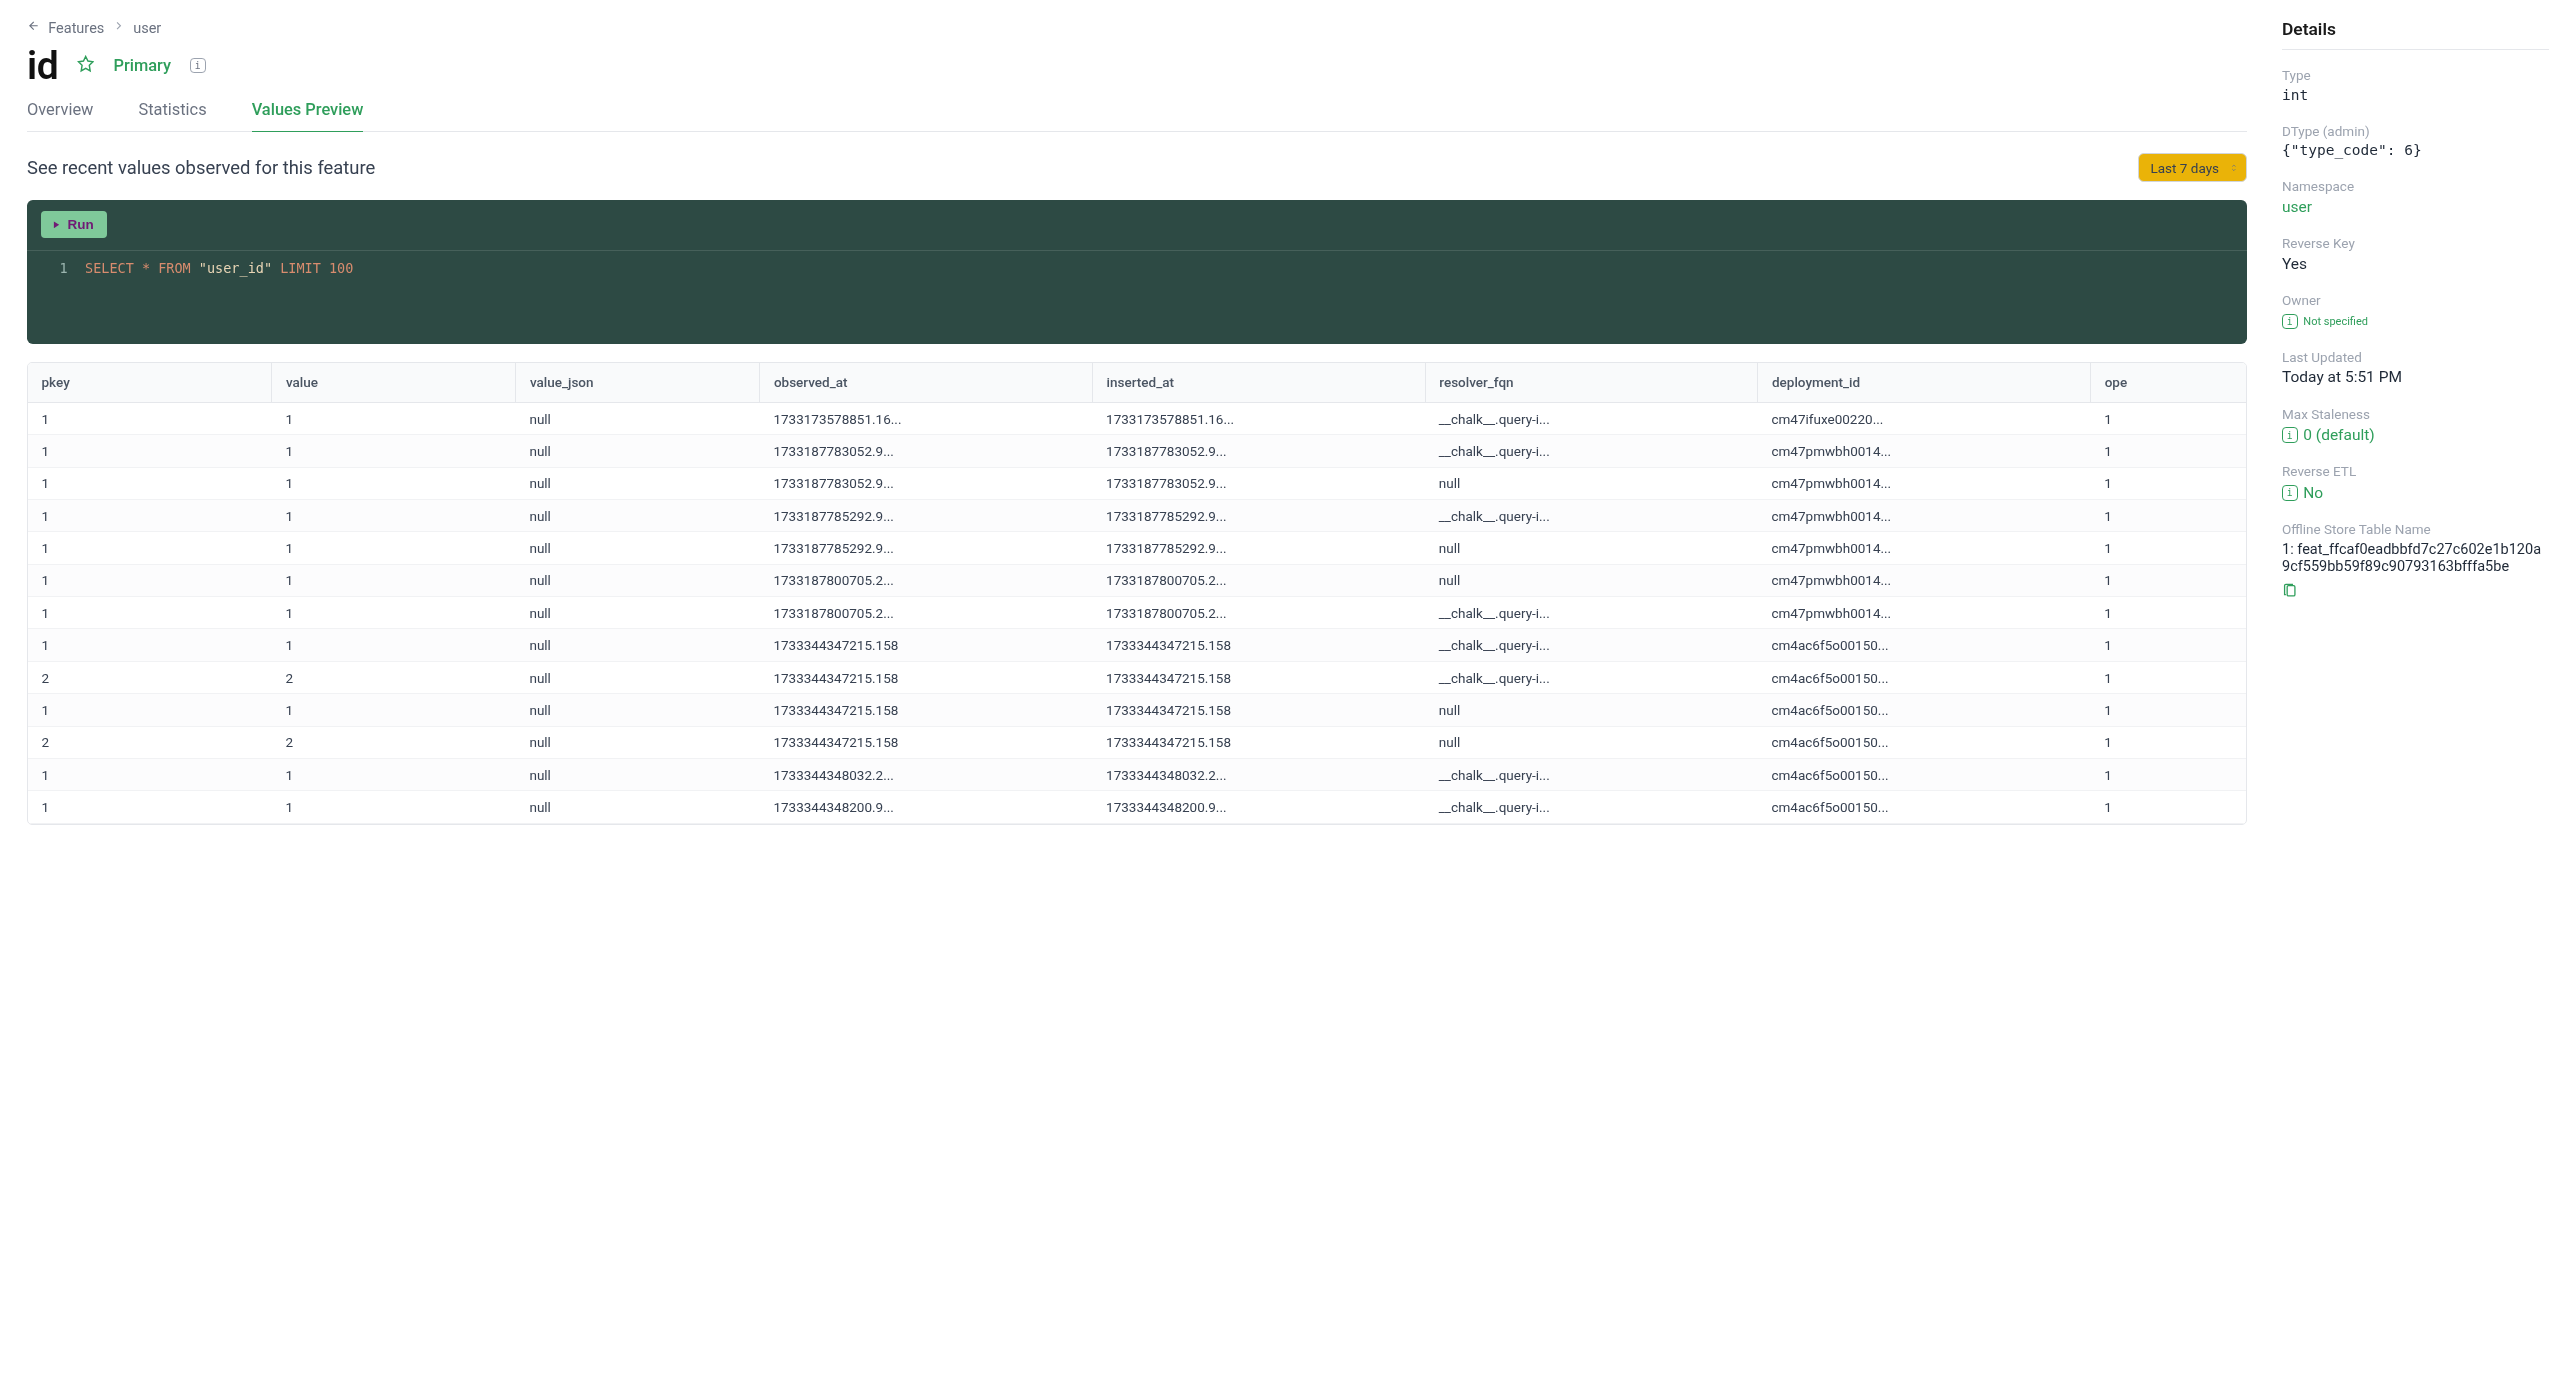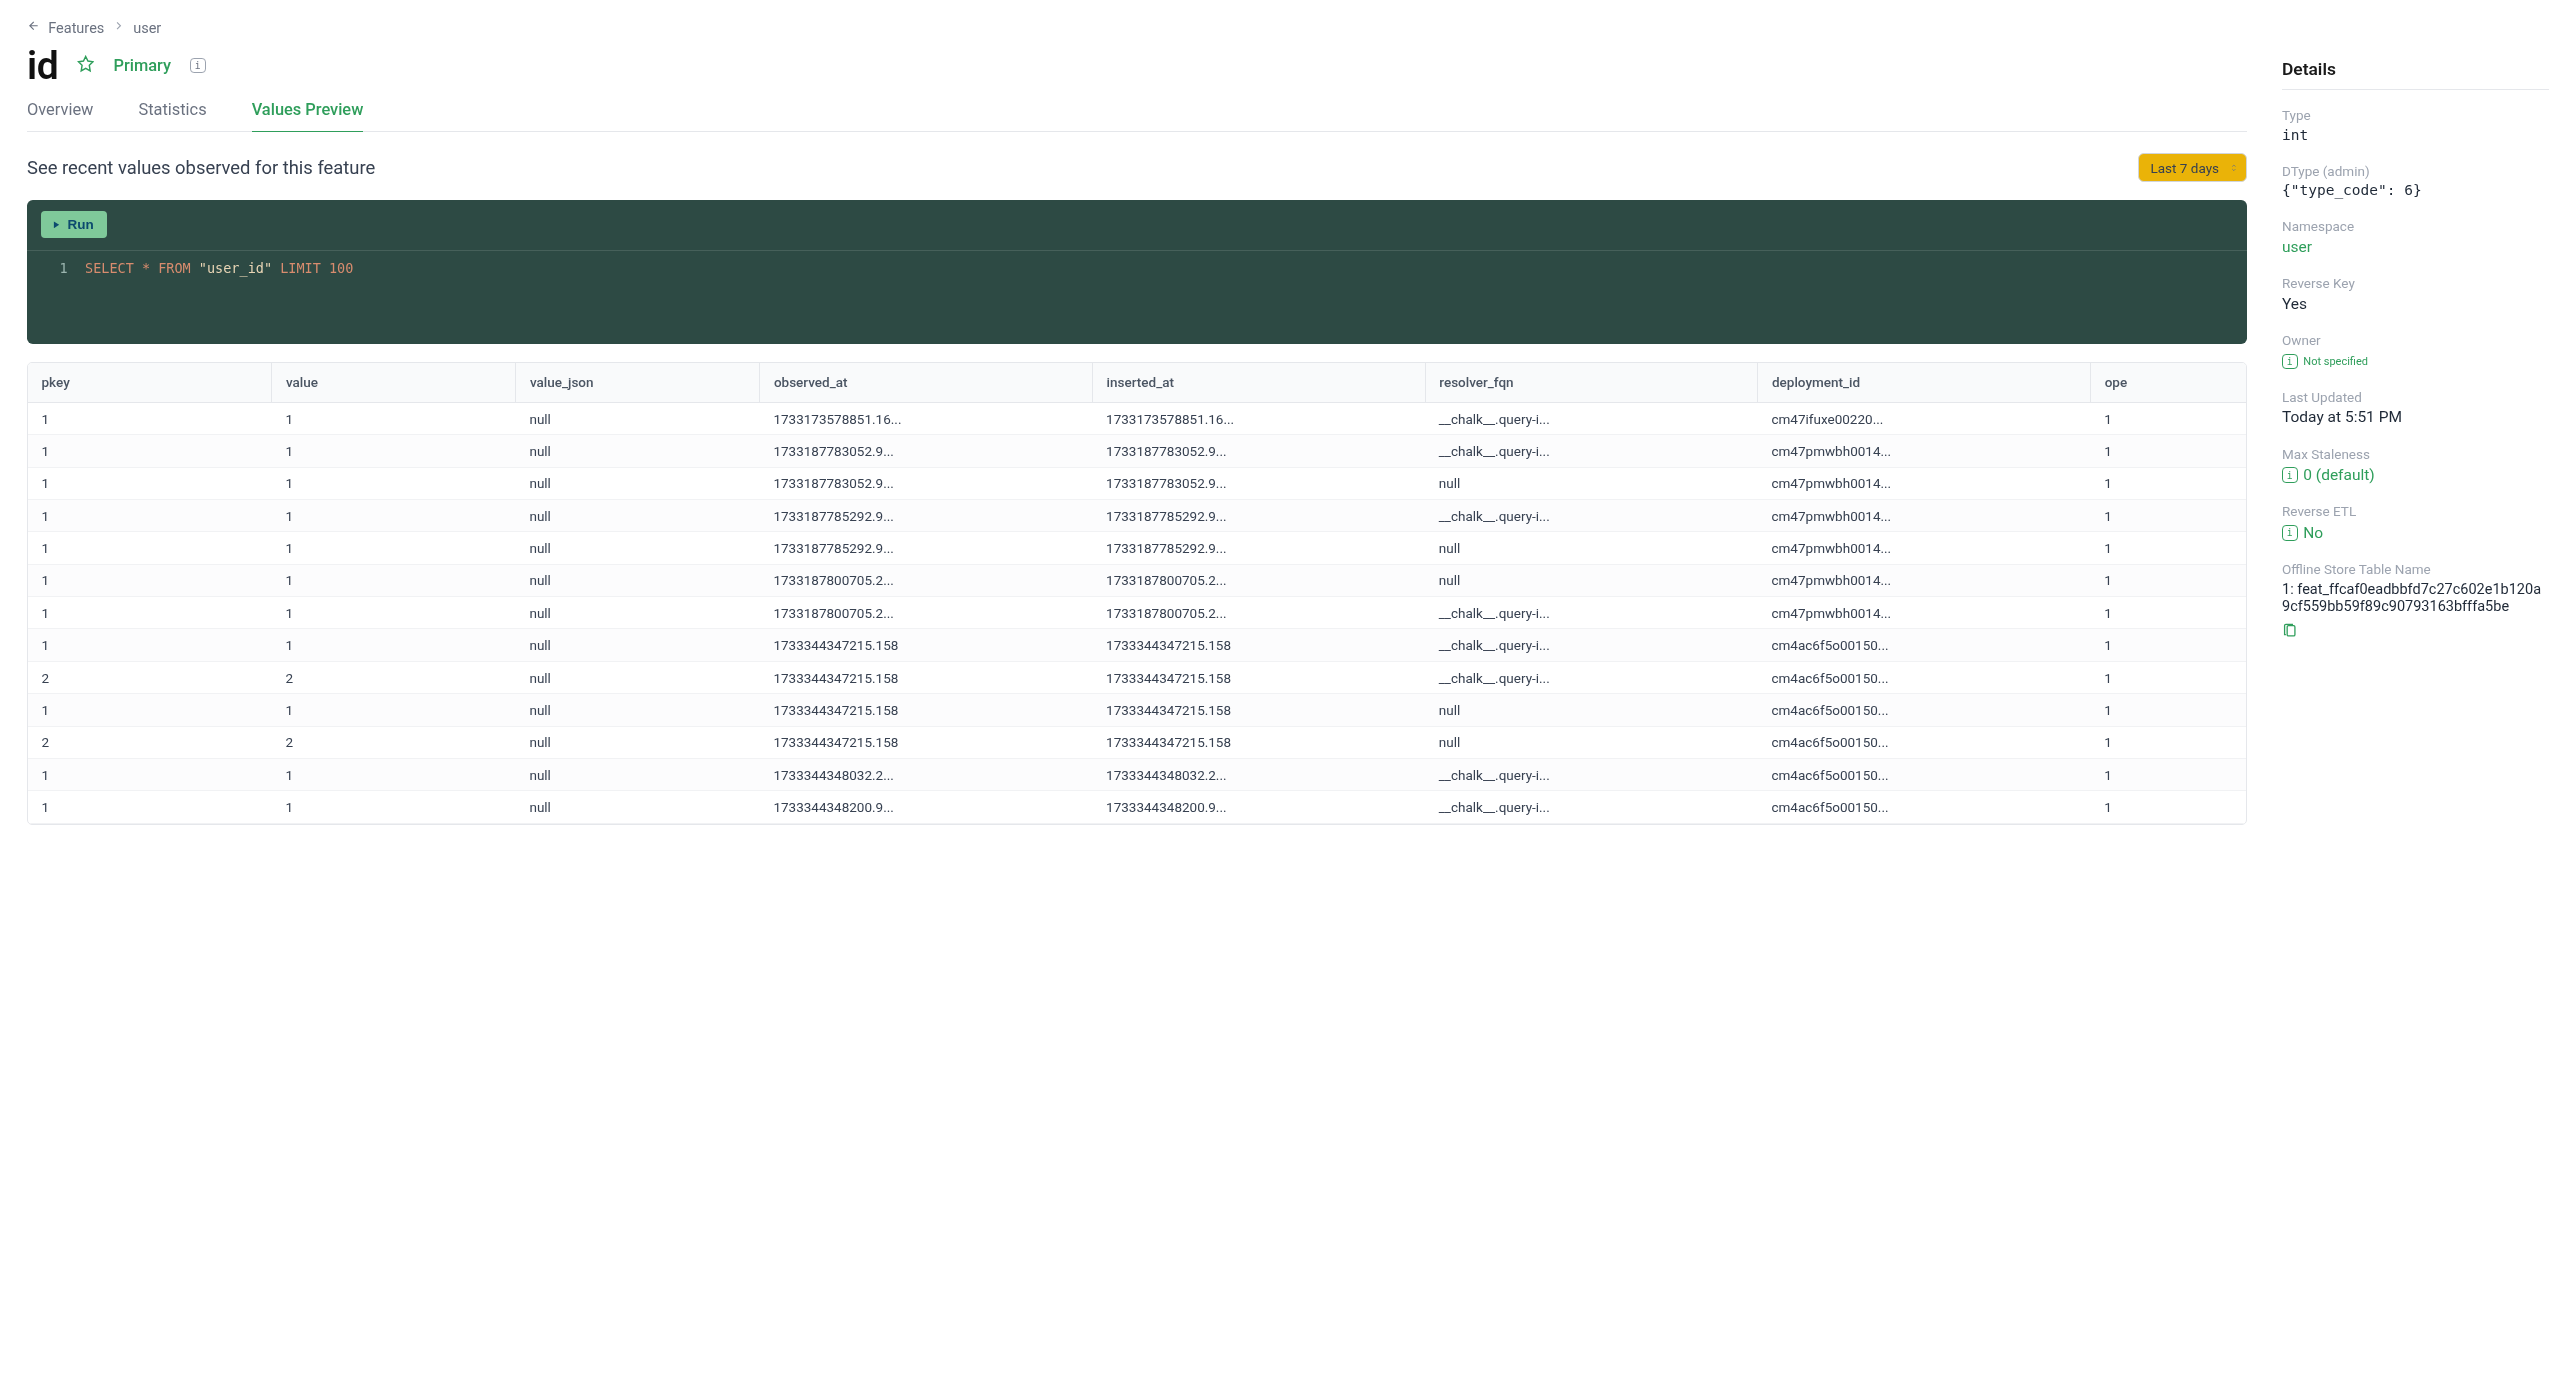--- a/index.html
+++ b/index.html
@@ -8,21 +8,21 @@
     color: #1a1a1a;
     background: #fff;
     font-size: 13.5px;
   }
   .page {
     display: flex;
     padding: 19.3px 27px 0 27px;
     gap: 35px;
   }
   .main { flex: 1; min-width: 0; }
-  .sidebar { width: 267px; flex-shrink: 0; margin-top: 40px; }
+  .sidebar { width: 267px; flex-shrink: 0; }
 
   
   .breadcrumb {
     display: flex;
     align-items: center;
     gap: 7.7px;
     color: #6b7280;
     font-size: 14.5px;
     margin-bottom: 5.8px;
   }
@@ -105,21 +105,21 @@
     border-radius: 5.8px;
     overflow: hidden;
     margin-bottom: 17.4px;
   }
   .query-toolbar {
     padding: 11.6px 13.5px;
     border-bottom: 1px solid rgba(255,255,255,0.12);
   }
   .run-btn {
     background: #7fc99a;
-    color: #0c4a6e;
+    color: #701a75;
     border: none;
     border-radius: 3.9px;
     padding: 5.8px 13.5px 5.8px 9.7px;
     font-size: 13.5px;
     font-weight: 600;
     display: inline-flex;
     align-items: center;
     gap: 5.8px;
     cursor: pointer;
   }

